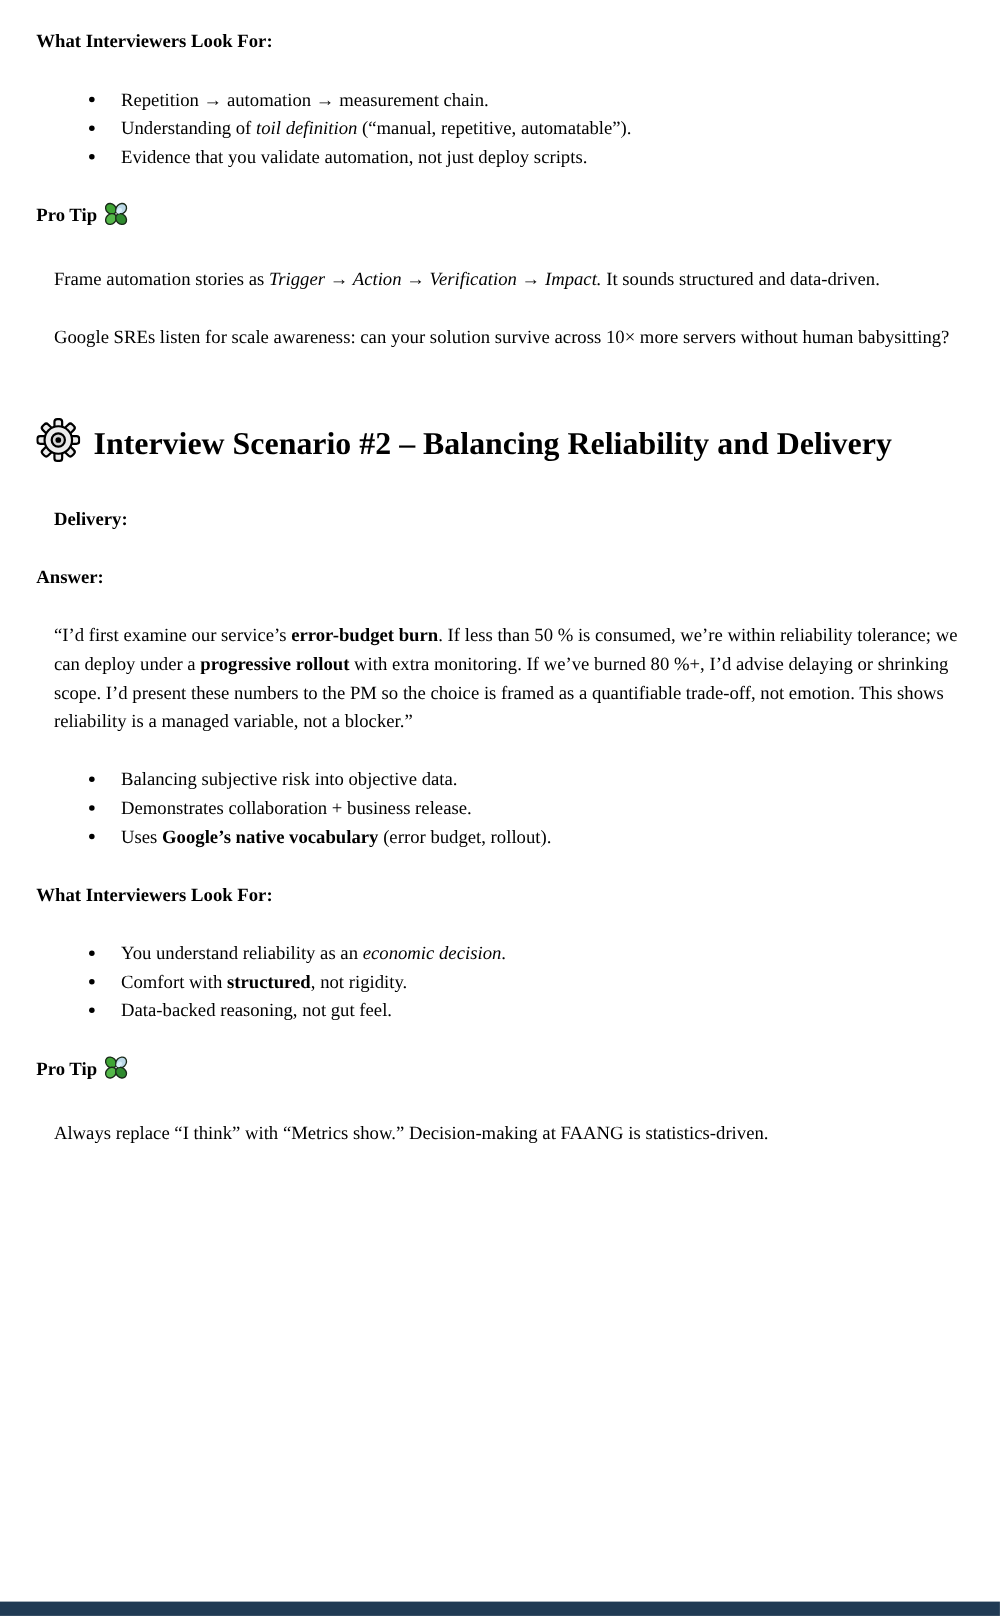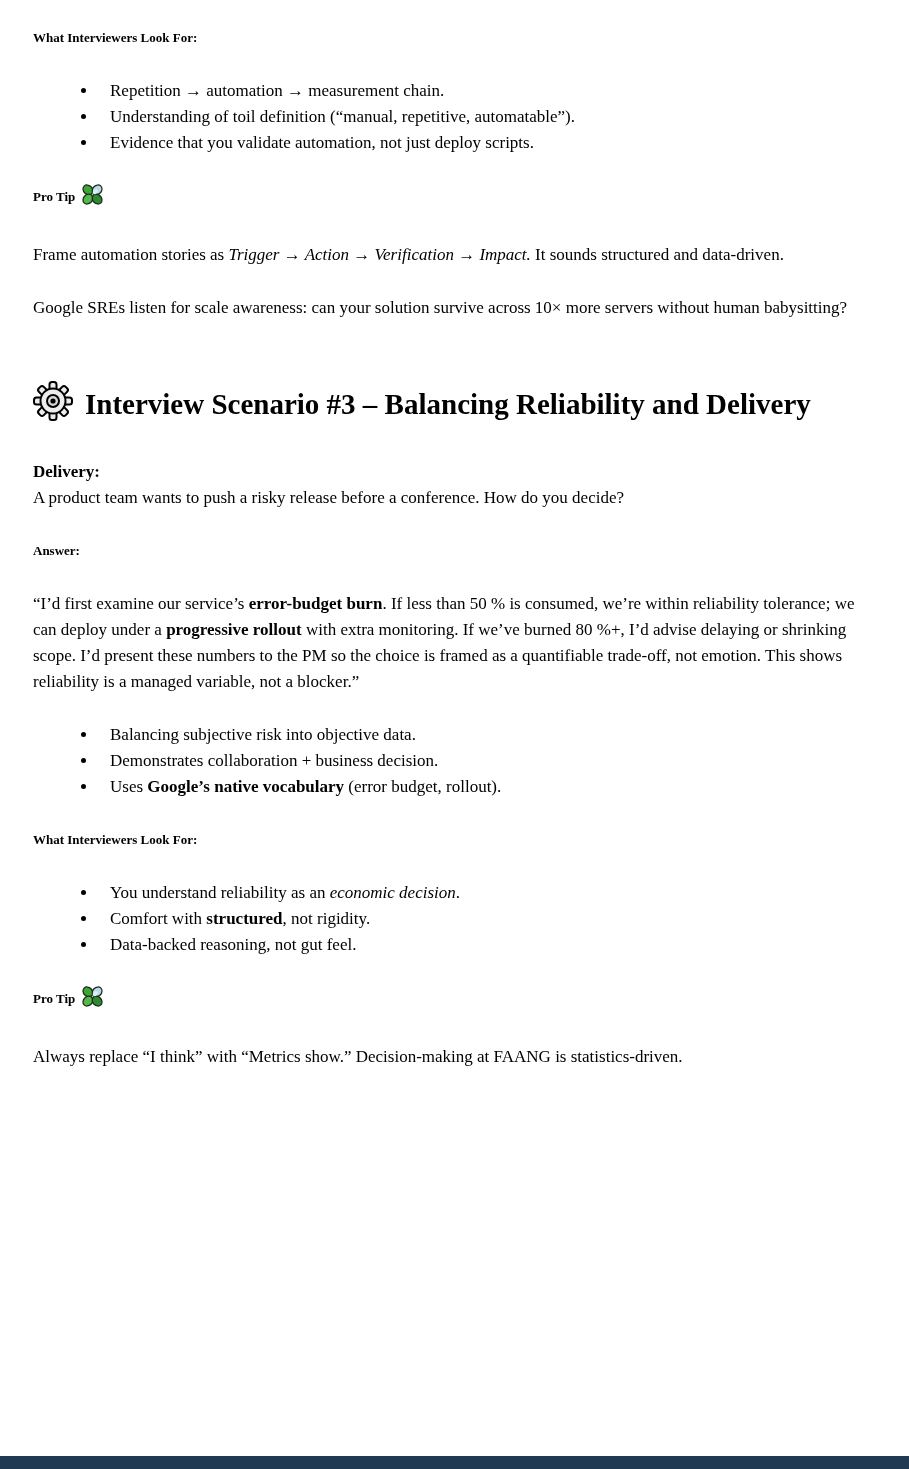--- a/index.html
+++ b/index.html
@@ -11,35 +11,35 @@
     overflow: hidden;
     font-family: "Liberation Serif", "DejaVu Serif", serif;
     font-size: 17px;
     line-height: 26px;
     color: #000000;
     box-sizing: border-box;
     padding: 25px 33px 0 33px;
   }
   .blk { margin: 0 0 27px 0; }
   h3.blk {
-    font-size: 13px;
+    font-size: 17px;
     line-height: 26px;
     font-weight: bold;
     margin: 0 0 27px 0;
   }
   ul.blk {
     margin: 0 0 27px 0;
     padding: 0 0 0 65px;
   }
   ul.blk li {
     margin: 0;
     padding-left: 12px;
     line-height: 26px;
   }
-  p.blk { margin: 0 0 27px 0; }
+  p.blk { margin: 0 0 27px 16px; }
   h1.blk {
     font-size: 29px;
     line-height: 41px;
     font-weight: bold;
     margin: 60px 0 27px 0;
   }
   .icon-inline { display: inline-block; vertical-align: -5px; margin-left: 6px; }
   .gear-wrap { display: inline-block; vertical-align: -7px; margin-right: 12px; }
   .bottom-bar {
     position: absolute;
@@ -49,21 +49,21 @@
 </style>
 </head>
 <body>
 
 <div class="page">
 
   <h3 class="blk">What Interviewers Look For:</h3>
 
   <ul class="blk">
     <li><span><span>Repetition → automation → measurement chain.</span></span></li>
-    <li><span><span>Understanding of </span><span style="">toil definition</span><span> (“manual, repetitive, automatable”).</span></span></li>
+    <li><span><span>Understanding of </span><span style="font-style: italic;">toil definition</span><span> (“manual, repetitive, automatable”).</span></span></li>
     <li><span><span>Evidence that you validate automation, not just deploy scripts.</span></span></li>
   </ul>
 
   <h3 class="blk">
     <span>Pro Tip</span><span class="icon-inline"><svg width="23" height="23" viewBox="0 0 24 24">
           <g stroke="#1a2a1a" stroke-width="1.3">
             <ellipse cx="7.2" cy="7.2" rx="4.6" ry="5.6" transform="rotate(-45 7.2 7.2)" fill="#3fa535"></ellipse>
             <ellipse cx="16.8" cy="7.2" rx="4.6" ry="5.6" transform="rotate(45 16.8 7.2)" fill="#bcd9e8"></ellipse>
             <ellipse cx="7.2" cy="16.8" rx="4.6" ry="5.6" transform="rotate(45 7.2 16.8)" fill="#55b84a"></ellipse>
             <ellipse cx="16.8" cy="16.8" rx="4.6" ry="5.6" transform="rotate(-45 16.8 16.8)" fill="#2f8a2f"></ellipse>
@@ -85,36 +85,35 @@
             <rect x="16.5" y="1" width="7" height="9" rx="2.5" transform="rotate(90 20 20)"></rect>
             <rect x="16.5" y="1" width="7" height="9" rx="2.5" transform="rotate(135 20 20)"></rect>
             <rect x="16.5" y="1" width="7" height="9" rx="2.5" transform="rotate(180 20 20)"></rect>
             <rect x="16.5" y="1" width="7" height="9" rx="2.5" transform="rotate(225 20 20)"></rect>
             <rect x="16.5" y="1" width="7" height="9" rx="2.5" transform="rotate(270 20 20)"></rect>
             <rect x="16.5" y="1" width="7" height="9" rx="2.5" transform="rotate(315 20 20)"></rect>
             <circle cx="20" cy="20" r="12.5"></circle>
           </g>
           <circle cx="20" cy="20" r="6" fill="#d6d6d6" stroke="#000000" stroke-width="2"></circle>
           <circle cx="20" cy="20" r="2.6" fill="#000000"></circle>
-        </svg></span><span>Interview Scenario #3 – Balancing Reliability and Delivery</span>
+        </svg></span><span>Interview Scenario #2 – Balancing Reliability and Delivery</span>
   </h1>
 
   <p class="blk">
     <strong>Delivery:</strong><br>
-    <span>A product team wants to push a risky release before a conference. How do you decide?</span>
   </p>
 
   <h3 class="blk">Answer:</h3>
 
   <p class="blk"><span>“I’d first examine our service’s </span><span style="font-weight: bold;">error-budget burn</span><span>. If less than 50 % is consumed, we’re within reliability tolerance; we can deploy under a </span><span style="font-weight: bold;">progressive rollout</span><span> with extra monitoring. If we’ve burned 80 %+, I’d advise delaying or shrinking scope. I’d present these numbers to the PM so the choice is framed as a quantifiable trade-off, not emotion. This shows reliability is a managed variable, not a blocker.”</span></p>
 
 
   <ul class="blk">
     <li><span><span>Balancing subjective risk into objective data.</span></span></li>
-    <li><span><span>Demonstrates collaboration + business decision.</span></span></li>
+    <li><span><span>Demonstrates collaboration + business release.</span></span></li>
     <li><span><span>Uses </span><span style="font-weight: bold;">Google’s native vocabulary</span><span> (error budget, rollout).</span></span></li>
   </ul>
 
   <h3 class="blk">What Interviewers Look For:</h3>
 
   <ul class="blk">
     <li><span><span>You understand reliability as an </span><span style="font-style: italic; text-align: center;">economic decision</span><span>.</span></span></li>
     <li><span><span>Comfort with </span><span style="font-weight: bold;">structured</span><span>, not rigidity.</span></span></li>
     <li><span><span>Data-backed reasoning, not gut feel.</span></span></li>
   </ul>

